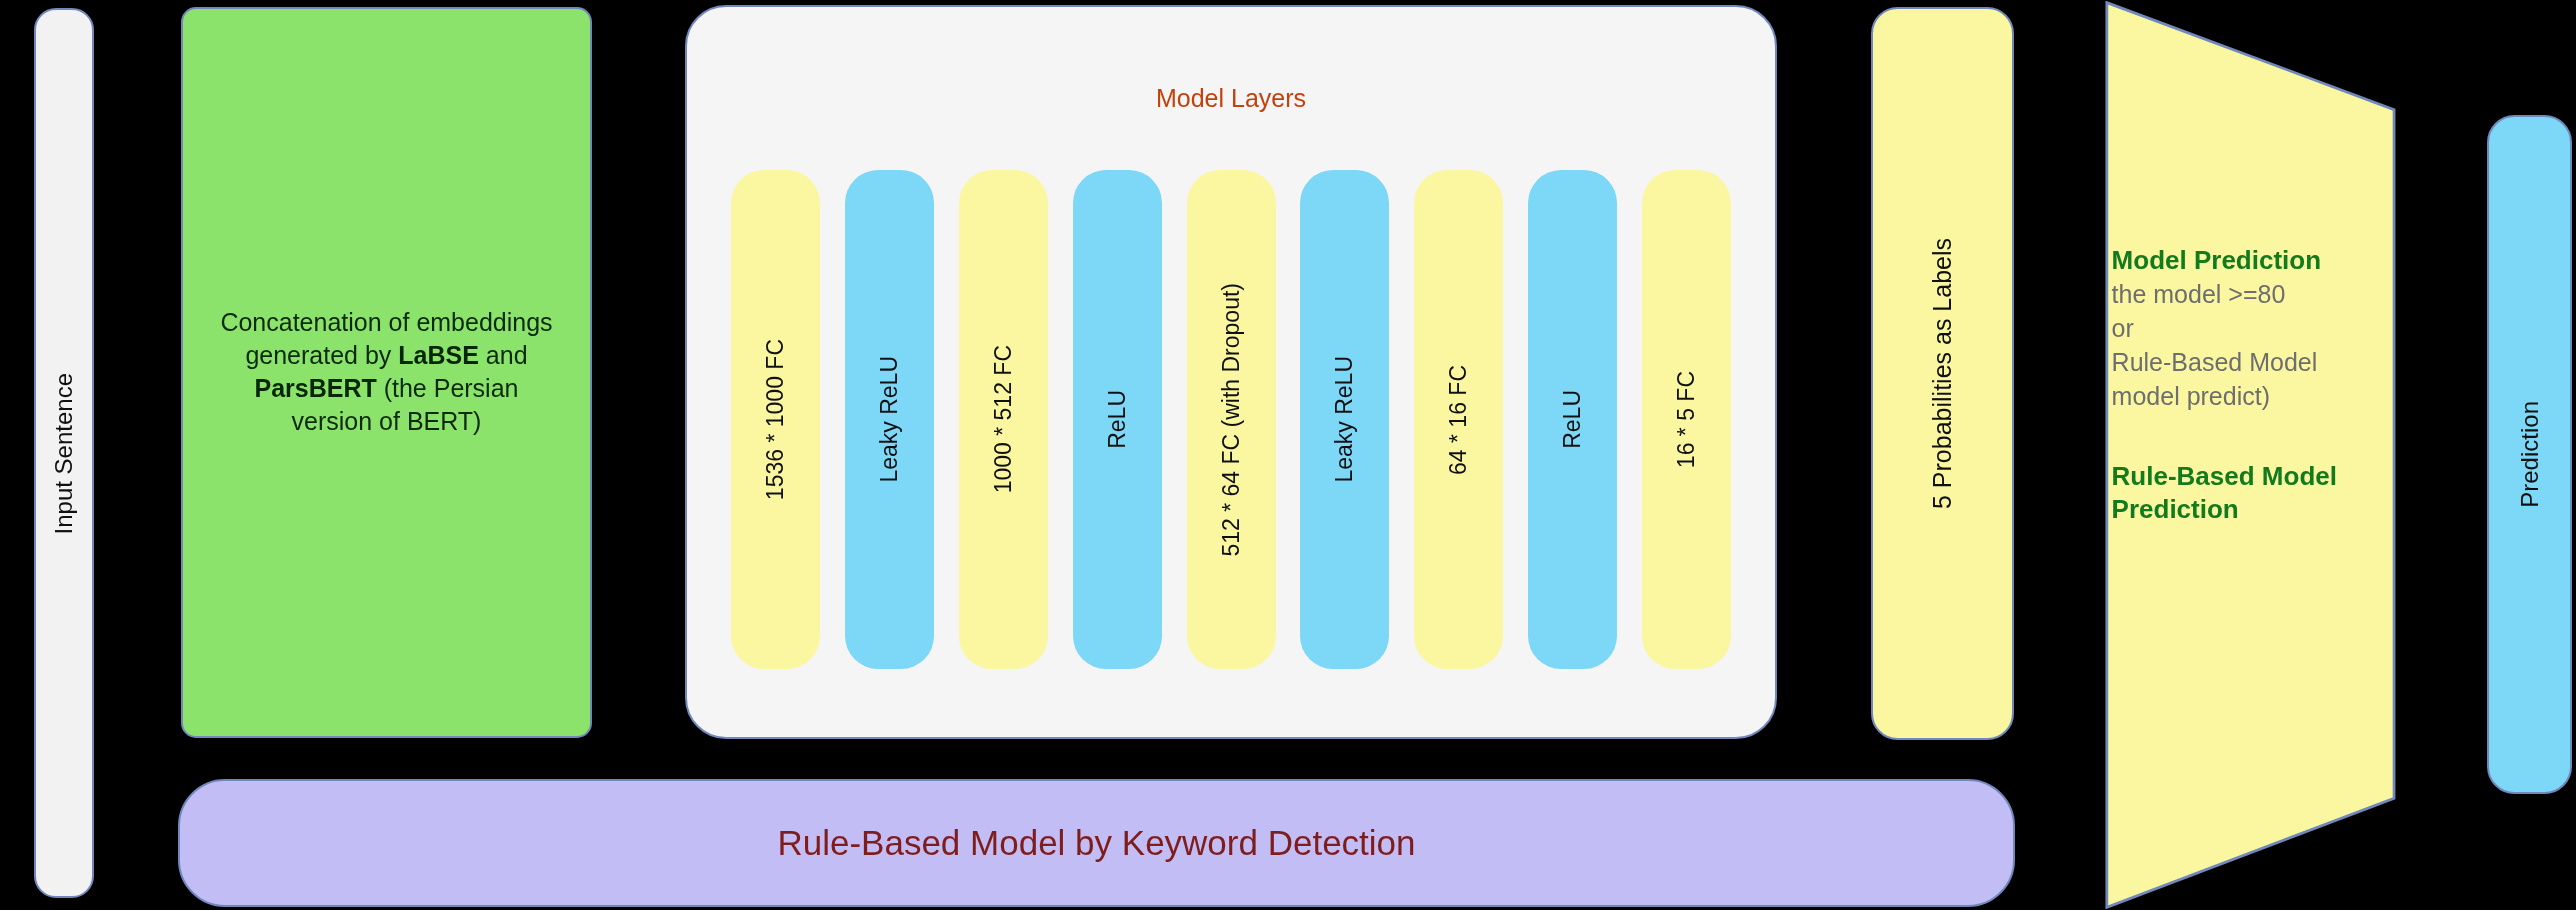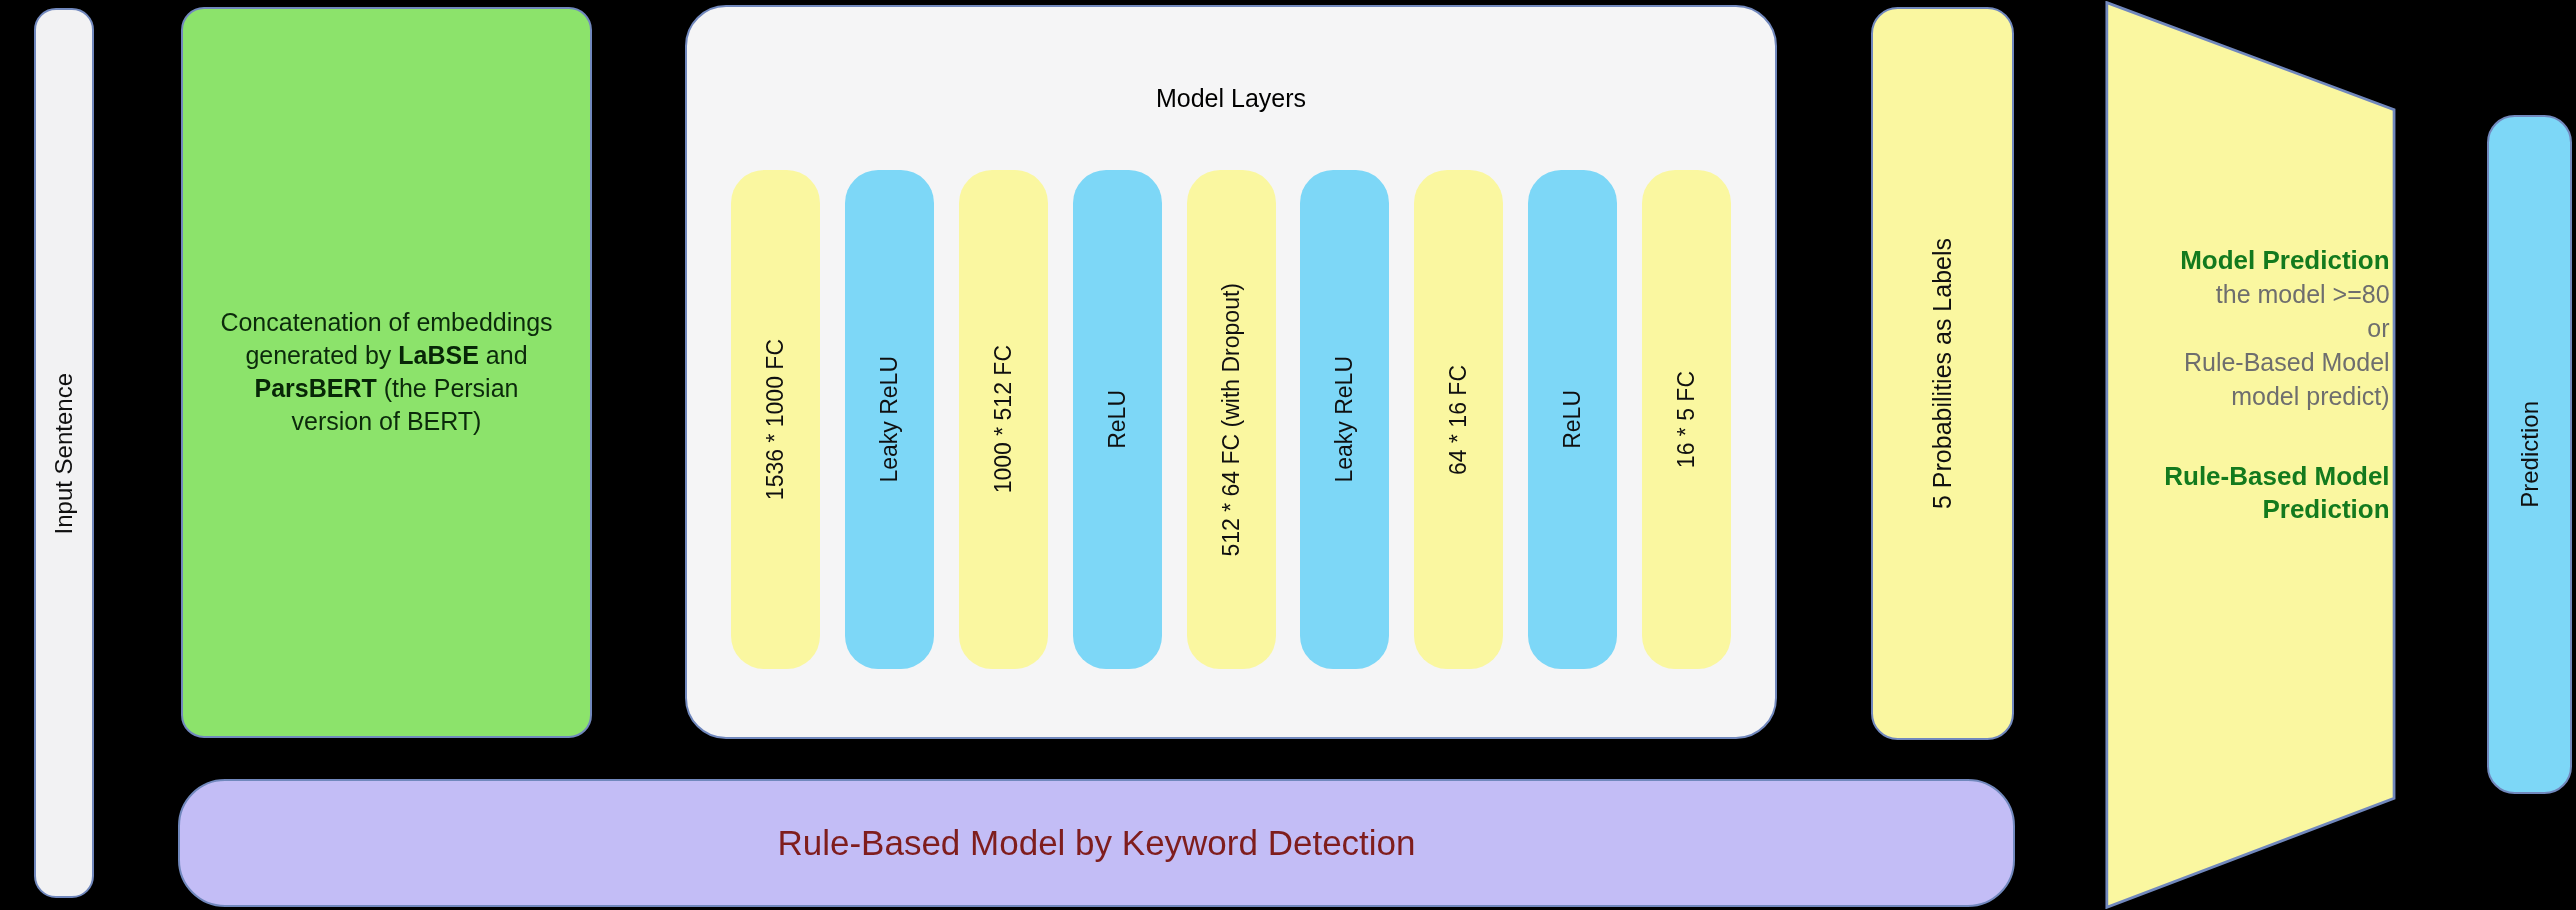--- a/index.html
+++ b/index.html
@@ -6,44 +6,44 @@
   .stage{position:relative;width:2576px;height:910px;background:#000;overflow:hidden;
          font-family:"Liberation Sans", sans-serif;color:#101010;}
   .shape{position:absolute;box-sizing:border-box;}
   .flexc{display:flex;align-items:center;justify-content:center;}
 
   .input-pill{left:34px;top:8.3px;width:60px;height:890px;border-radius:22px;
               background:var(--input_gray);border:2.2px solid var(--border_blue);}
   .vtext{writing-mode:vertical-rl;transform:rotate(180deg);white-space:nowrap;
          font-size:24px;color:#101010;}
 
-  .green-box{left:181px;top:6.6px;width:411px;height:731px;border-radius:23px;
+  .green-box{left:181px;top:6.6px;width:411px;height:731px;border-radius:15px;
              background:var(--green_fill);border:2.2px solid var(--border_blue);}
   .green-text{width:336px;text-align:center;font-size:25px;line-height:33px;color:#0b2a0b;}
   .green-text b{font-weight:700;color:#072607;}
 
   .layers-box{left:685px;top:5px;width:1092px;height:734px;border-radius:41px;
               background:var(--panel_gray);border:2.2px solid var(--border_blue);}
   .layers-title{position:absolute;top:77px;left:0;width:100%;text-align:center;
-                font-size:25px;color:#000000;}
+                font-size:25px;color:#c2410c;}
   .pills{position:absolute;left:44px;right:44px;top:163px;height:499px;
          display:flex;justify-content:space-between;}
   .pill{width:89px;height:100%;border-radius:33px;display:flex;
         align-items:center;justify-content:center;}
   .pill .vtext{font-size:23px;}
   .pill.yellow{background:var(--yellow);}
   .pill.blue{background:var(--blue);}
 
   .prob-pill{left:1871px;top:6.6px;width:143px;height:733px;border-radius:26.5px;
              background:var(--yellow);border:2.2px solid var(--border_blue);}
   .prob-pill .vtext{font-size:25px;}
 
   .trap-wrap{left:2105px;top:1.1px;width:292px;height:908px;}
   .trap-wrap svg{position:absolute;left:0;top:0;}
-  .trap-text{position:absolute;left:6.6px;width:278px;top:243px;text-align:right;
+  .trap-text{position:absolute;left:6.6px;width:278px;top:243px;text-align:left;
              font-size:25px;line-height:34px;color:var(--note_gray);font-weight:500;}
   .trap-heading{font-size:26px;font-weight:700;color:var(--heading_green);line-height:33px;}
   .trap-gap{height:47px;}
 
   .prediction-pill{left:2487px;top:115px;width:85px;height:679px;border-radius:27.6px;
                    background:var(--blue);border:2.8px solid var(--border_blue);}
 
   .rule-bar{left:178px;top:779px;width:1837px;height:128px;border-radius:47px;
             background:var(--purple);border:2.2px solid var(--border_blue);}
   .rule-bar span{font-size:35px;color:#7f1d1d;}

